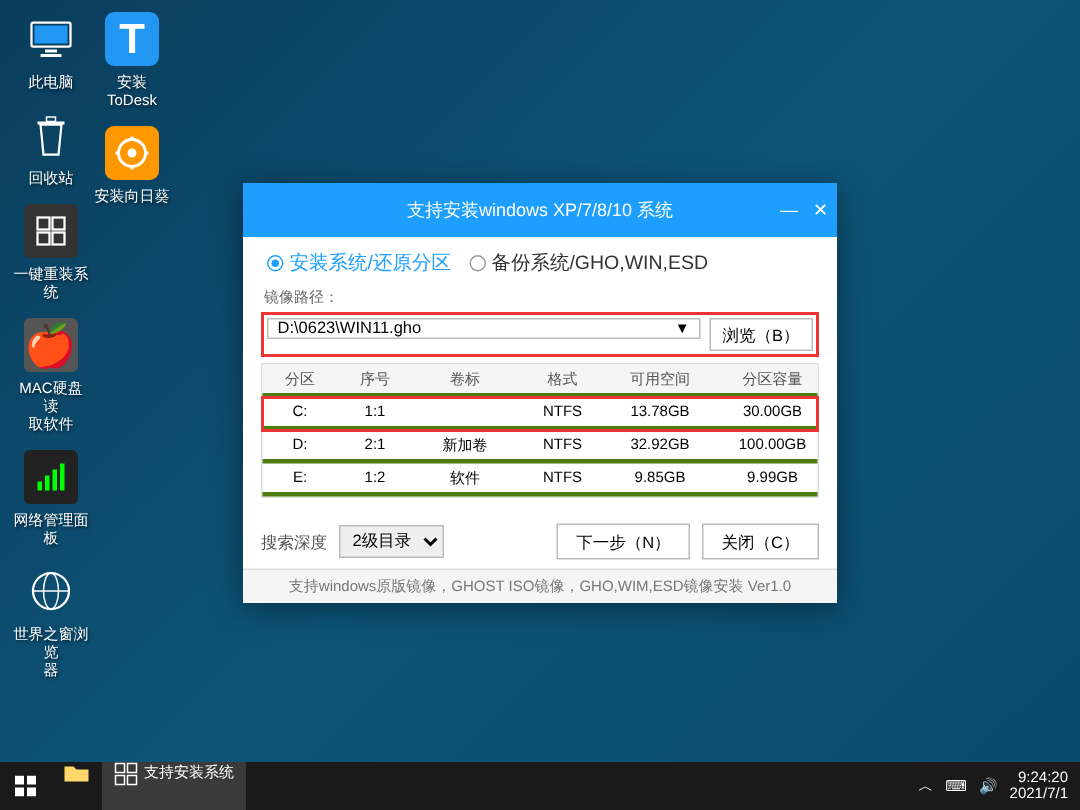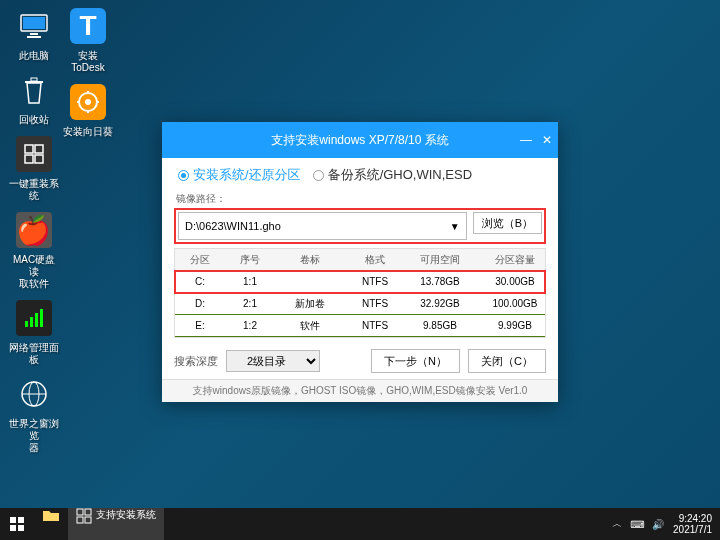--- a/index.html
+++ b/index.html
@@ -29,30 +29,30 @@
 .titlebar .ctl span{cursor:pointer}
 .tabs{display:flex;gap:12px;padding:8px 16px 4px;font-size:13px;color:#333}
 .rad{display:flex;align-items:center;gap:4px;cursor:pointer}
 .rad .dot{width:11px;height:11px;border:1px solid #1e9fff;border-radius:50%;display:flex;align-items:center;justify-content:center}
 .rad.sel .dot::after{content:"";width:5px;height:5px;background:#1e9fff;border-radius:50%}
 .rad.sel{color:#1e9fff}
 .rad2 .dot{border-color:#999}
 .pathrow{margin:2px 12px 4px;display:flex;align-items:center;gap:6px}
 .pathlbl{font-size:10px;color:#666;margin-bottom:1px}
 .pathbox{flex:1;display:flex;border:2px solid #e33;padding:2px}
-.pathsel{flex:1;height:28px;border:1px solid #bbb;padding:0 6px;font-size:11px;background:#fff;display:flex;align-items:center;justify-content:space-between}
+.pathsel{flex:1;height:14px;border:1px solid #bbb;padding:0 6px;font-size:11px;background:#fff;display:flex;align-items:center;justify-content:space-between}
 .pathsel .arr{font-size:10px}
 .browse{height:22px;border:1px solid #bbb;background:#fff;font-size:11px;padding:0 8px;margin-left:6px;cursor:pointer}
 .table{margin:0 12px;border:1px solid #ddd;font-size:10px}
-.row{display:grid;grid-template-columns:50px 50px 70px 60px 70px 80px;height:22px;align-items:center;text-align:center;border-bottom:1px solid #4d7c0f}
+.row{display:grid;grid-template-columns:50px 50px 70px 60px 70px 80px;height:22px;align-items:center;text-align:center;border-bottom:3px solid #4d7c0f}
 .row.head{background:#f5f5f5;font-weight:normal;color:#555}
 .row.hl{outline:2px solid #e33;outline-offset:-1px}
 .footer{margin-top:auto;padding:6px 12px;display:flex;align-items:center;gap:8px;font-size:11px}
 .footer .lbl{color:#555}
-.footer select{height:22px;border:1px solid #bbb;font-size:11px;padding:0 16px}
+.footer select{height:22px;border:1px solid #bbb;font-size:11px;padding:0 4px}
 .footer .sp{flex:1}
 .footer button{height:24px;padding:0 12px;border:1px solid #bbb;background:#fff;font-size:11px;cursor:pointer}
 .statusline{background:#f5f5f5;color:#777;font-size:10px;text-align:center;padding:4px 0;border-top:1px solid #ddd}
 
 .taskbar{position:absolute;bottom:0;left:0;right:0;height:32px;background:#1a1a1a;display:flex;align-items:center;color:#fff;font-size:10px}
 .start{width:34px;height:32px;display:flex;align-items:center;justify-content:center;font-size:14px;cursor:pointer}
 .start svg{width:14px;height:14px}
 .tbbtn{height:32px;padding:0 8px;display:flex;align-items:flex-start;gap:4px;cursor:pointer}
 .tbbtn.active{background:#3a3a3a}
 .tray{margin-left:auto;display:flex;align-items:center;gap:8px;padding-right:8px}

